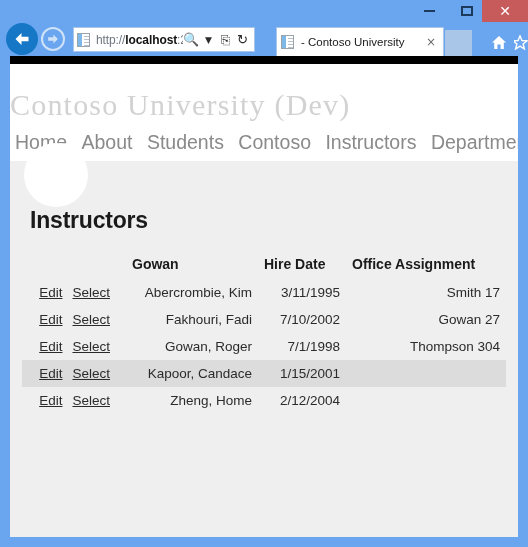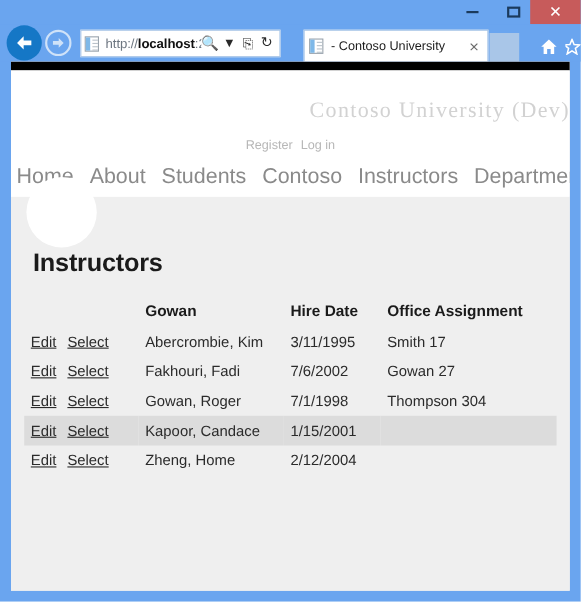--- a/index.html
+++ b/index.html
@@ -214,23 +214,23 @@
     height: 8px;
     background: #000000;
   }
 
   
   #page-header {
     background: #ffffff;
     padding-top: 26px;
   }
   #site-title {
-    text-align: right;
+    text-align: left;
     font-family: "Liberation Serif", serif;
-    font-size: 20px;
+    font-size: 30px;
     color: #d2d2d2;
     letter-spacing: 1.2px;
     line-height: 1;
   }
   #account-links {
     text-align: center;
     margin-top: 16px;
     font-size: 11.5px;
     color: #b7b7b7;
   }
@@ -288,21 +288,21 @@
     color: #222;
   }
   #instructors-table th {
     text-align: left;
     font-weight: bold;
     font-size: 14px;
     color: #1a1a1a;
     padding: 4px 6px 7px 6px;
   }
   #instructors-table td {
-    text-align: left;
+    text-align: right;
     padding: 6px 6px;
     color: #2b2b2b;
     white-space: nowrap;
     margin-left: 43px;
   }
   #instructors-table tr.selected-row td {
     background: #dcdcdc;
   }
   .col-actions { width: 104px; }
   .col-name    { width: 132px; }
@@ -391,24 +391,20 @@
     </div>
   </div>
 
   <div id="page-viewport">
 
     <div id="black-bar"></div>
 
     <div id="page-header">
       <div id="site-title">Contoso University (Dev)</div>
 
-      <div id="account-links">
-        <a href="#">Register</a>
-        <a href="#">Log in</a>
-      </div>
 
       <nav id="main-nav">
         <a href="#">Home</a>
         <a href="#">About</a>
         <a href="#">Students</a>
         <a href="#">Contoso</a>
         <a href="#">Instructors</a>
         <a href="#">Departments</a>
       </nav>
     </div>
@@ -431,21 +427,21 @@
           <tbody id="instructors-tbody">
               <tr>
                 <td class="col-actions"><a href="#" class="action-link">Edit</a><a href="#" class="action-link">Select</a></td>
                 <td class="col-name">Abercrombie, Kim</td>
                 <td class="col-date">3/11/1995</td>
                 <td>Smith 17</td>
               </tr>
               <tr>
                 <td class="col-actions"><a href="#" class="action-link">Edit</a><a href="#" class="action-link">Select</a></td>
                 <td class="col-name">Fakhouri, Fadi</td>
-                <td class="col-date">7/6/2002</td>
+                <td class="col-date">7/10/2002</td>
                 <td>Gowan 27</td>
               </tr>
               <tr>
                 <td class="col-actions"><a href="#" class="action-link">Edit</a><a href="#" class="action-link">Select</a></td>
                 <td class="col-name">Gowan, Roger</td>
                 <td class="col-date">7/1/1998</td>
                 <td>Thompson 304</td>
               </tr>
               <tr class="selected-row">
                 <td class="col-actions"><a href="#" class="action-link">Edit</a><a href="#" class="action-link">Select</a></td>

